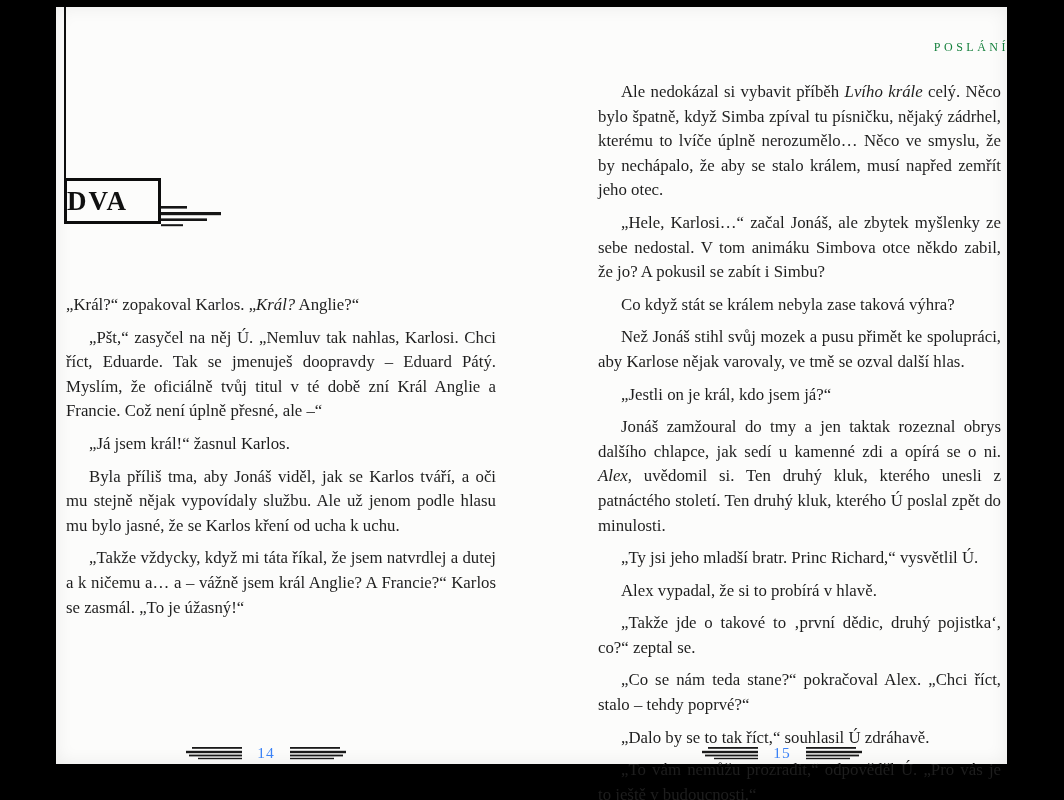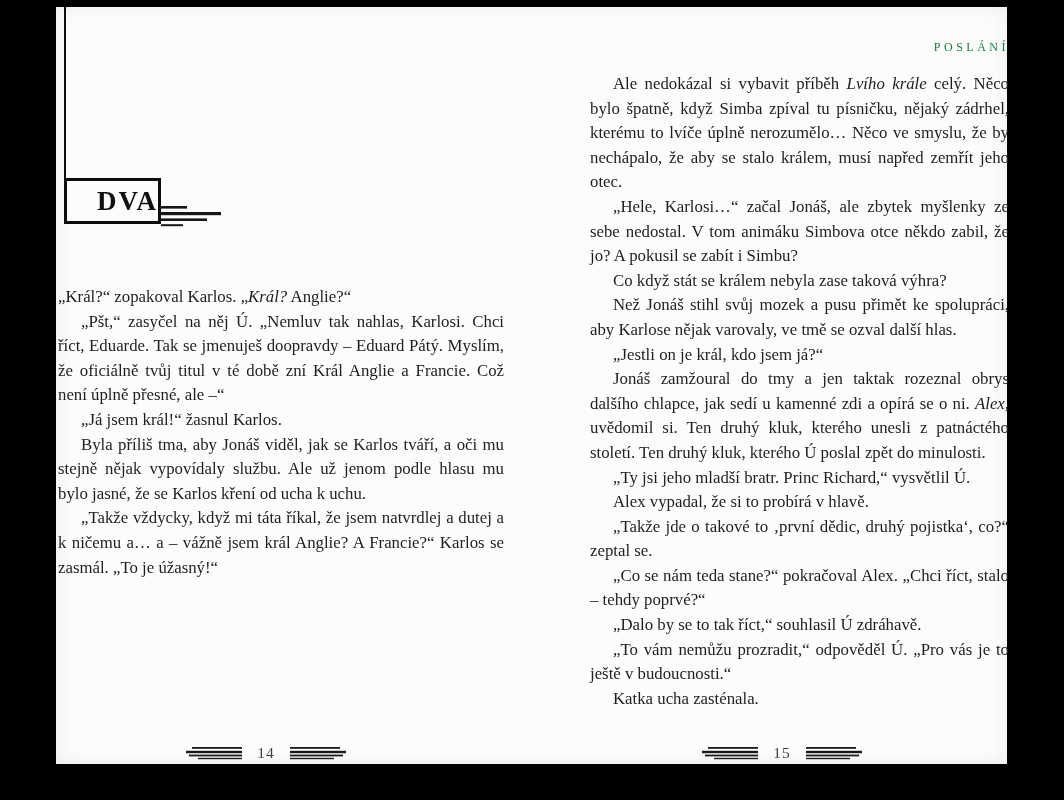--- a/index.html
+++ b/index.html
@@ -20,59 +20,59 @@
   }
   
   .chapter-rule {
     position: absolute; left: 8px; top: 0;
     width: 2px; height: 171px; background: #0d0d0d;
   }
   .chapter-box {
     position: absolute; left: 8px; top: 171px;
     width: 97px; height: 46px;
     border: 3px solid #0d0d0d;
-    display: flex; align-items: center; justify-content: flex-end;
+    display: flex; align-items: center; justify-content: flex-start;
     background: #fcfcfb;
   }
   .chapter-title {
     font-size: 27px; font-weight: bold; letter-spacing: 2px; color: #101010;
   }
   .deco { position: absolute; }
   .deco rect { fill: #161616; }
   .chapter-lines { left: 105px; top: 199px; }
   
   .text-col {
     position: absolute;
     text-align: justify;
     color: #1e1e1e;
     font-size: 16.8px;
     line-height: 24.6px;
   }
-  .text-col p { margin: 0; }
+  .text-col p { margin: 8px; }
   .text-col p.indent { text-indent: 23px; }
   .it { font-style: italic; }
   .col-left  { left: 2px;   top: 278px; width: 446px; }
   .col-right { left: 534px; top: 65px;  width: 419px; }
   
   .running-head {
     position: absolute; left: 534px; top: 33px; width: 419px;
     text-align: right;
     font-size: 12px; letter-spacing: 3.5px;
     color: #15803d;
   }
   
   .footer {
     position: absolute; top: 737px;
     display: flex; align-items: center; justify-content: center;
     gap: 15px;
   }
   .footer-left  { left: 0;     width: 420px; }
   .footer-right { left: 521px; width: 410px; }
   .page-num {
-    font-size: 15.5px; color: #404040; letter-spacing: 1px;
+    font-size: 15.5px; color: #3b82f6; letter-spacing: 1px;
   }
 </style>
 </head>
 <body>
 
 <div class="spread">
 
   <div class="chapter-rule"></div>
 
   <div class="chapter-box">

